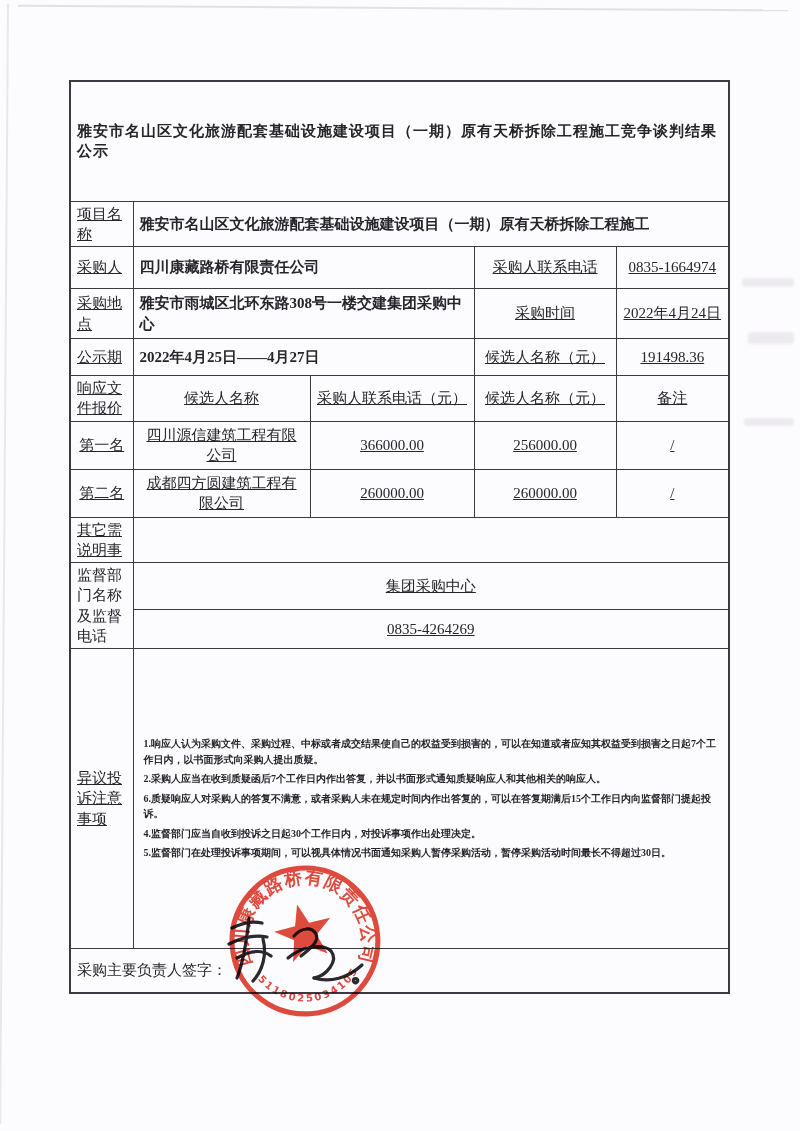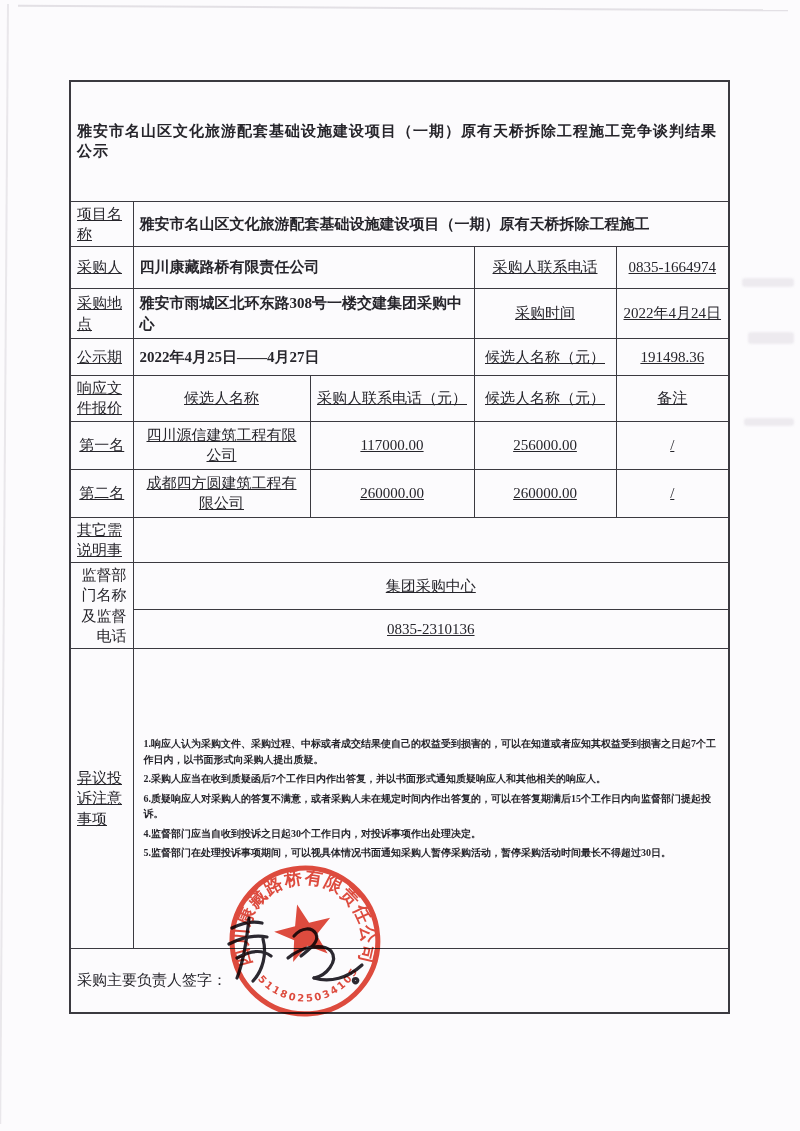--- a/index.html
+++ b/index.html
@@ -40,21 +40,21 @@
     line-height: 1.35;
     padding: 2px 6px;
     word-break: break-all;
   }
   td.title-cell {
     text-align: left; font-weight: bold;
     font-size: 21px; line-height: 1.6; letter-spacing: 1px;
     padding: 0 56px;
   }
   td.label { padding-left: 5px; padding-right: 3px; text-decoration: underline; }
-  td.label-center { text-align: right; padding-left: 3px; padding-right: 3px; }
+  td.label-center { text-align: left; padding-left: 3px; padding-right: 3px; }
   td.center { text-align: center; text-decoration: underline; }
   td.value-left { padding-left: 8px; font-weight: bold; }
   td.notice-cell { padding: 8px 10px 8px 8px; }
   .notice-cell p { margin: 4px; font-size: 10px; line-height: 1.55; font-weight: bold; }
   td.sign-cell { padding-left: 6px; font-size: 15.5px; }
 
   
   svg.stamp {
     position: absolute; left: 226px; top: 860px;
     width: 158px; height: 164px;
@@ -126,21 +126,21 @@
       <td class="label">响应文件报价</td>
       <td class="center">候选人名称</td>
       <td class="center">采购人联系电话（元）</td>
       <td class="center">候选人名称（元）</td>
       <td class="center">备注</td>
     </tr>
 
     <tr style="height:48px">
       <td class="center">第一名</td>
       <td class="center">四川源信建筑工程有限公司</td>
-      <td class="center">117000.00</td>
+      <td class="center">366000.00</td>
       <td class="center">256000.00</td>
       <td class="center">/</td>
     </tr>
 
     <tr style="height:48px">
       <td class="center">第二名</td>
       <td class="center">成都四方圆建筑工程有限公司</td>
       <td class="center">260000.00</td>
       <td class="center">260000.00</td>
       <td class="center">/</td>
@@ -149,35 +149,35 @@
     <tr style="height:34px">
       <td class="label">其它需说明事</td>
       <td colspan="4"></td>
     </tr>
 
     <tr style="height:44px">
       <td class="label-center" rowspan="2">监督部门名称及监督电话</td>
       <td class="center" colspan="4">集团采购中心</td>
     </tr>
     <tr style="height:37px">
-      <td class="center" colspan="4">0835-2310136</td>
+      <td class="center" colspan="4">0835-4264269</td>
     </tr>
 
     <tr style="height:300px">
       <td class="label">异议投诉注意事项</td>
       <td class="notice-cell" colspan="4">
         <p>1.响应人认为采购文件、采购过程、中标或者成交结果使自己的权益受到损害的，可以在知道或者应知其权益受到损害之日起7个工作日内，以书面形式向采购人提出质疑。</p>
         <p>2.采购人应当在收到质疑函后7个工作日内作出答复，并以书面形式通知质疑响应人和其他相关的响应人。</p>
         <p>6.质疑响应人对采购人的答复不满意，或者采购人未在规定时间内作出答复的，可以在答复期满后15个工作日内向监督部门提起投诉。</p>
         <p>4.监督部门应当自收到投诉之日起30个工作日内，对投诉事项作出处理决定。</p>
         <p>5.监督部门在处理投诉事项期间，可以视具体情况书面通知采购人暂停采购活动，暂停采购活动时间最长不得超过30日。</p>
       </td>
     </tr>
 
-    <tr style="height:64px">
+    <tr style="height:44px">
       <td class="sign-cell" colspan="5">
         <span>采购主要负责人签字：</span>
       </td>
     </tr>
   </tbody>
     </table>
 
   <svg class="stamp" viewBox="0 0 156 162" aria-hidden="true">
     <defs>
       <path id="arcTop" d="M 24.4,99.5 A 57,57 0 1 1 131.6,99.5" fill="none"></path>

